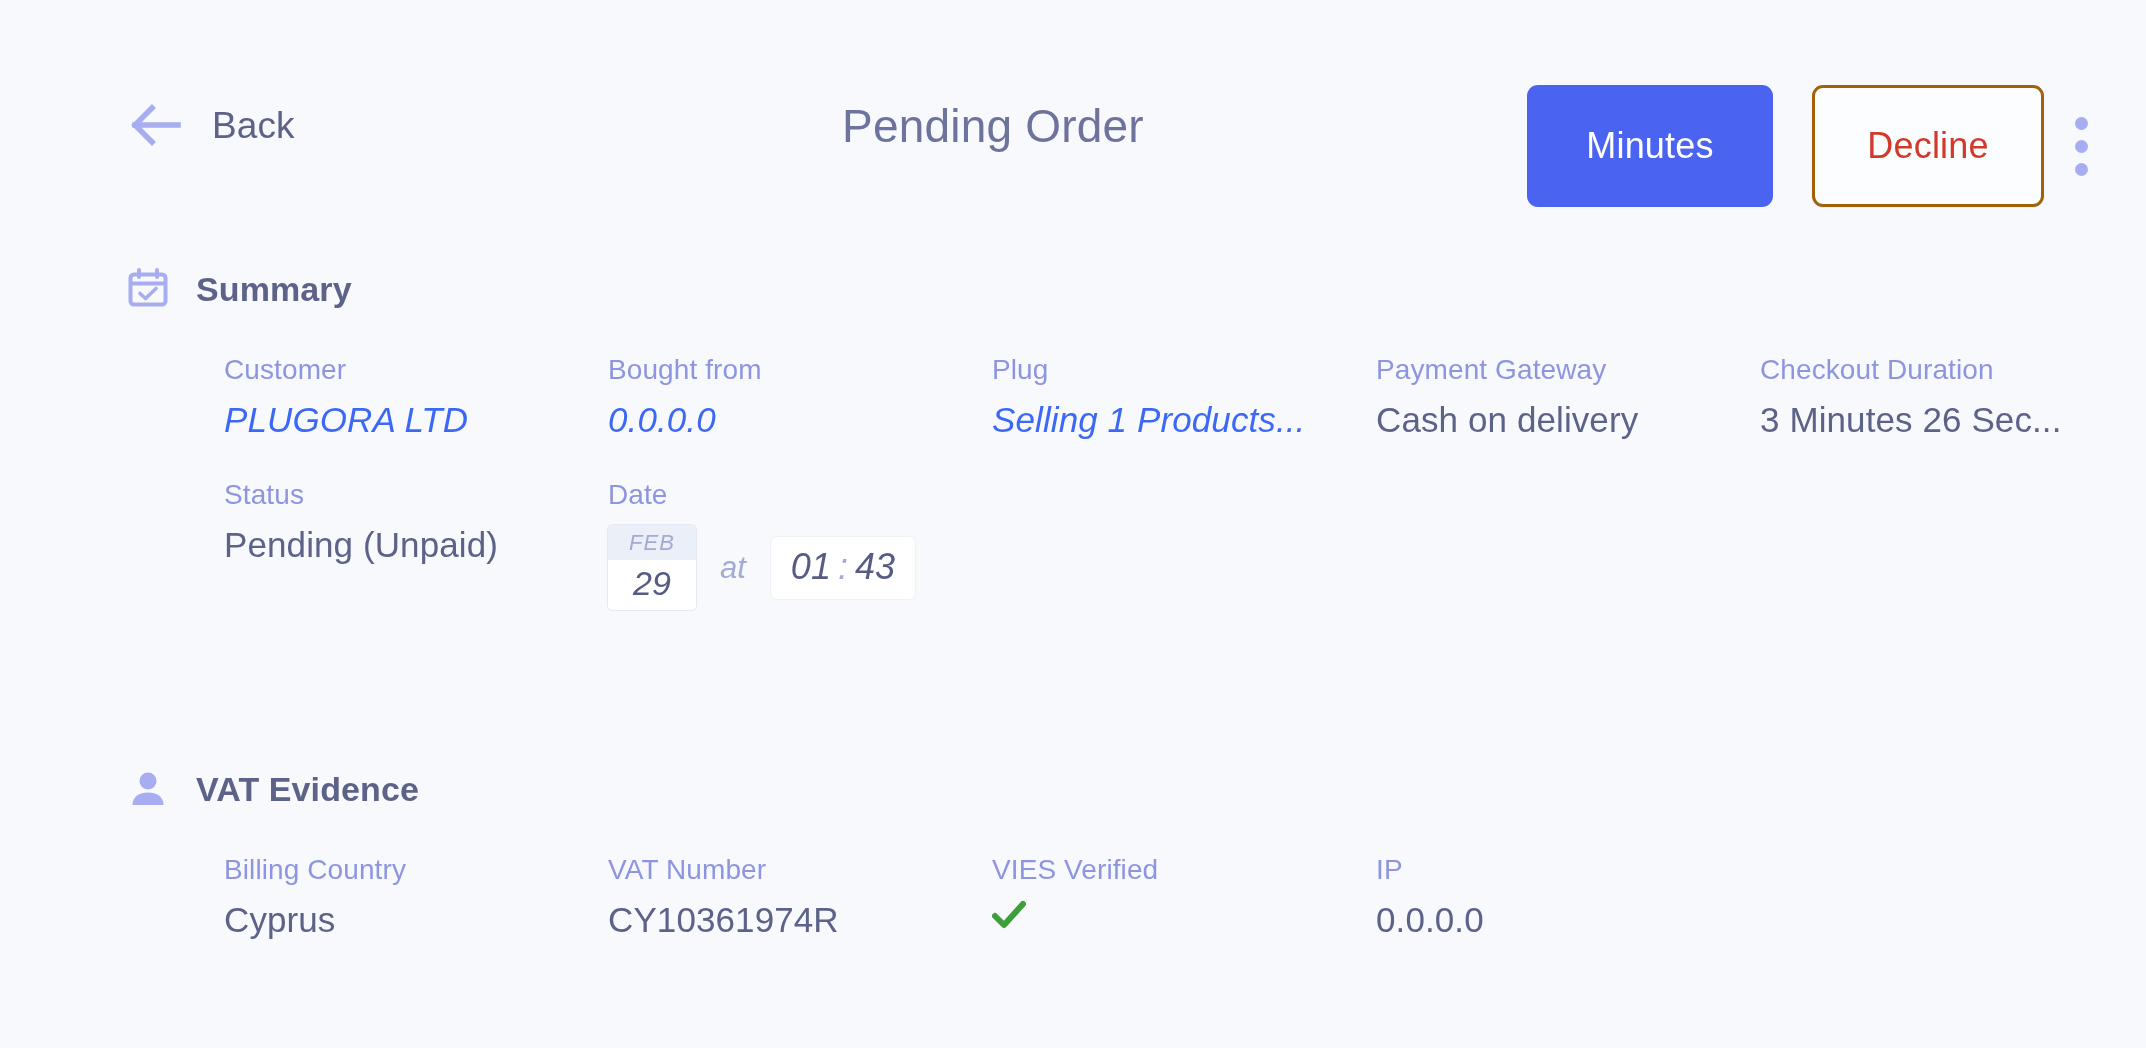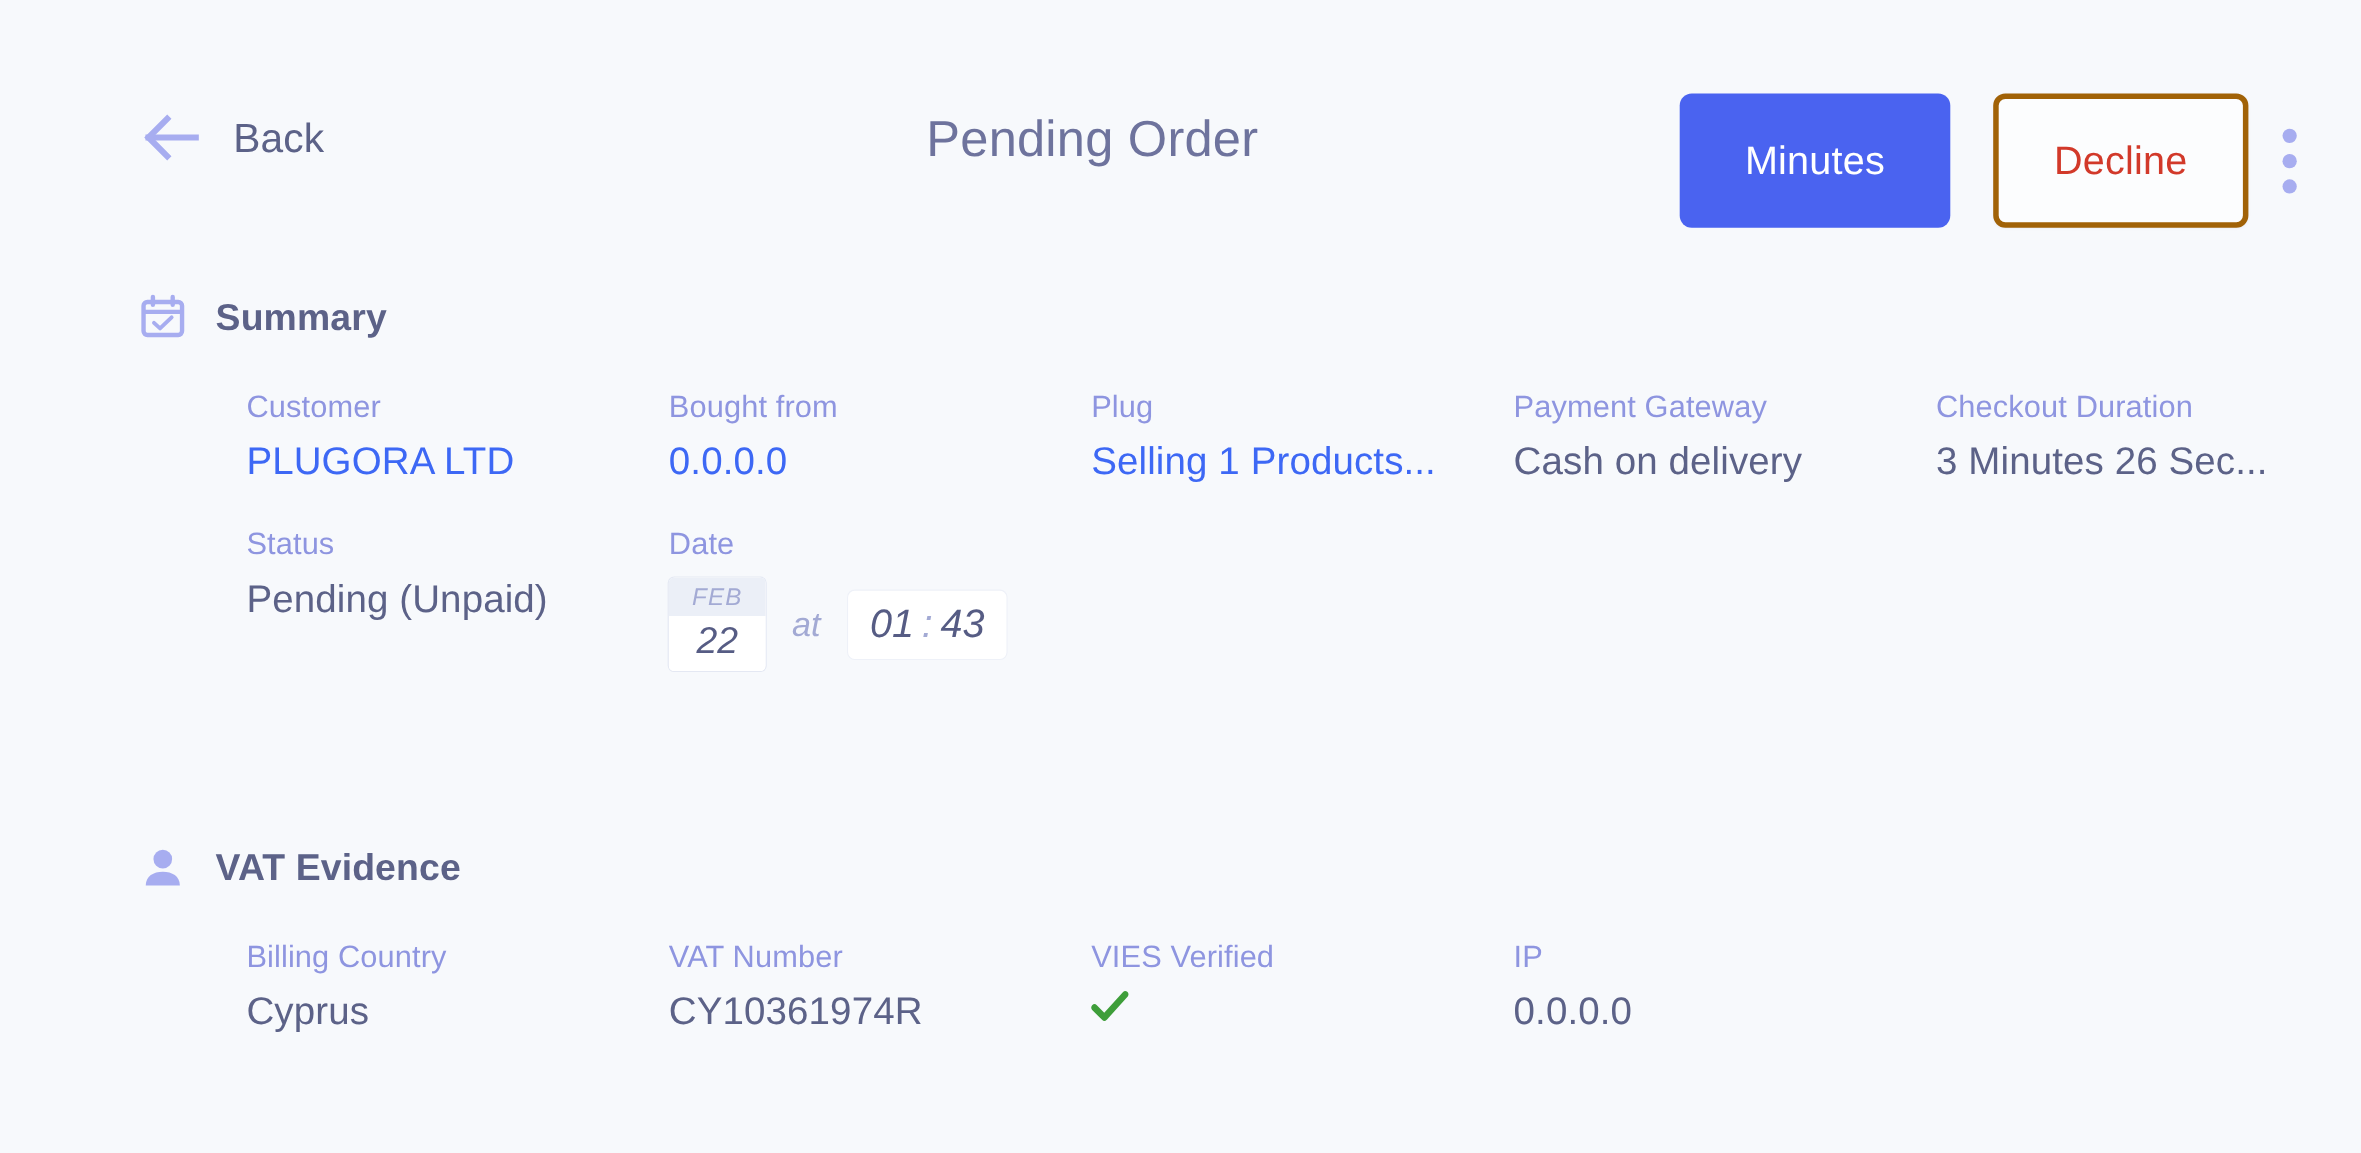--- a/index.html
+++ b/index.html
@@ -100,21 +100,21 @@
     justify-content: center;
     line-height: 1;
   }
 
   .btn-decline {
     width: 232px;
     height: 122px;
     margin-left: 39px;
     background: #FCFDFE;
     color: #D2392A;
-    border: 5px solid #a16207;
+    border: 3px solid #a16207;
     border-radius: 11px;
     font-family: "Liberation Sans", sans-serif;
     font-size: 36px;
     font-weight: 400;
     letter-spacing: 0.2px;
     cursor: pointer;
     display: flex;
     align-items: center;
     justify-content: center;
     line-height: 1;
@@ -199,20 +199,21 @@
     font-size: 35px;
     color: #5C6288;
     line-height: 1.15;
     letter-spacing: 0.1px;
     white-space: nowrap;
     font-weight: 400;
   }
   .field-value.link {
     color: #3D68F5;
     cursor: pointer;
+    font-style: italic;
   }
   .field-value.check {
     color: #3E9E3A;
     font-size: 32px;
     line-height: 1.15;
   }
   .check-svg { display: block; width: 34px; height: 30px; margin-top: 6px; }
 
   
   .date-widget {
@@ -360,21 +361,21 @@
           <div class="field-label">Status</div>
           <div class="field-value">Pending (Unpaid)</div>
         </div>
 
         <div class="field">
           <div class="field-label">Date</div>
           <div class="date-widget">
 
             <div class="date-card">
               <div class="date-card-month">FEB</div>
-              <div class="date-card-day">22</div>
+              <div class="date-card-day">29</div>
             </div>
 
             <span class="date-at">at</span>
 
             <div class="time-box">
               <span class="time-seg">01</span>
               <span class="time-colon">:</span>
               <span class="time-seg">43</span>
             </div>
 

